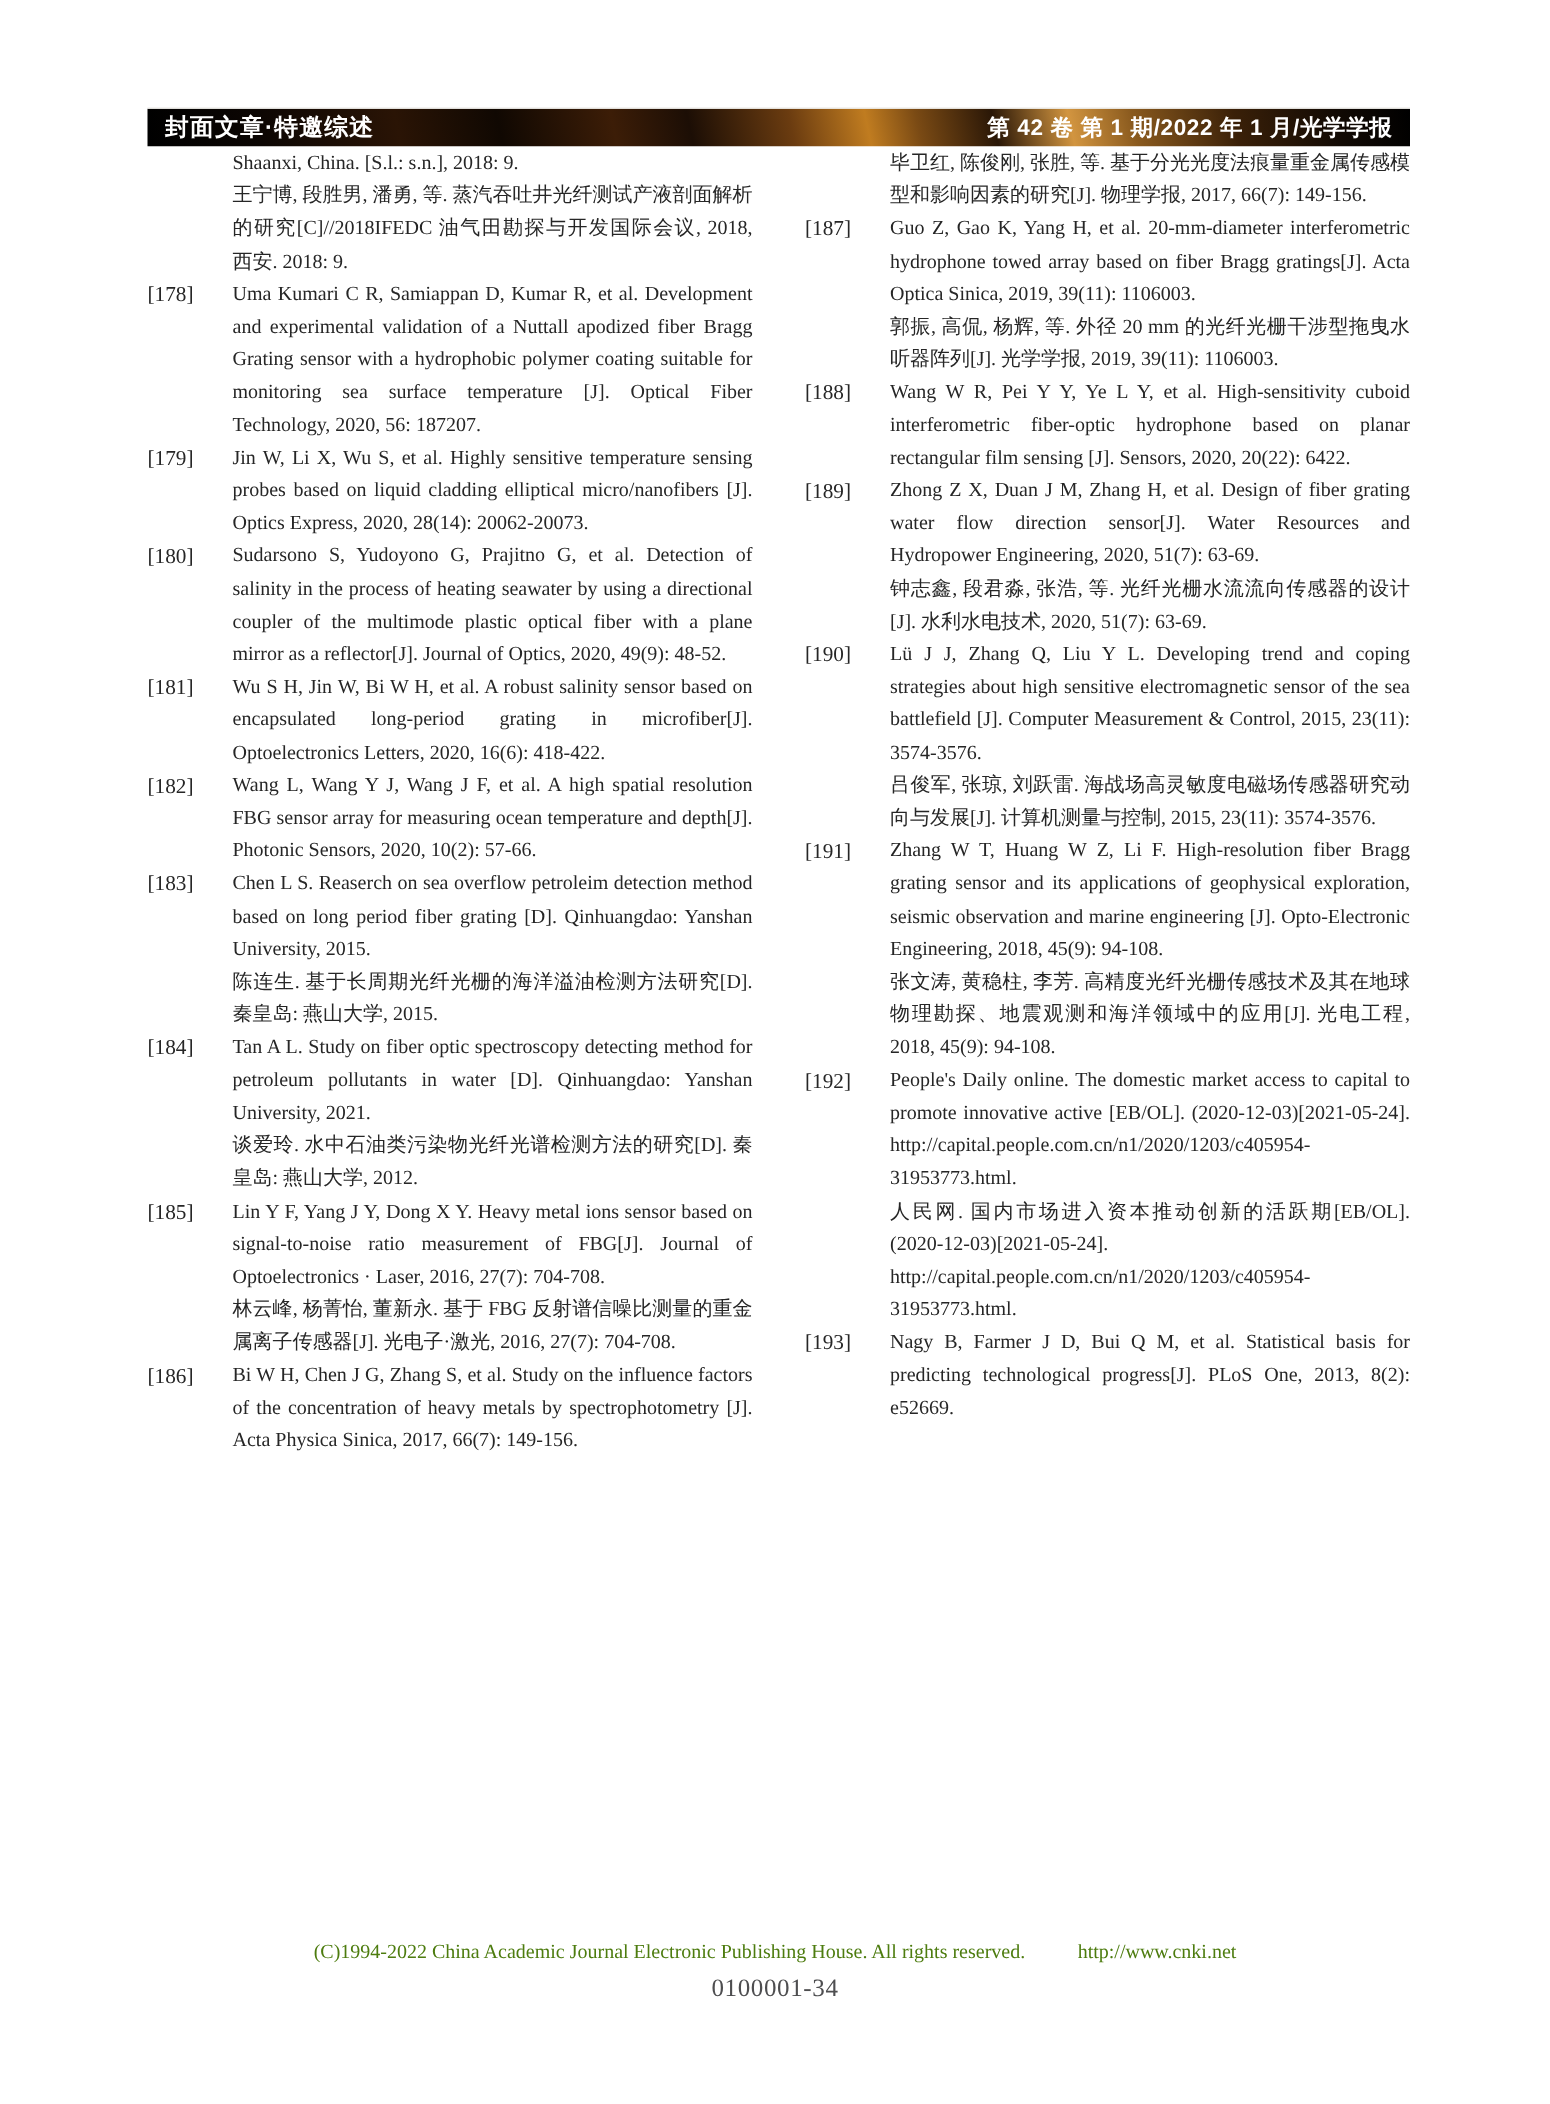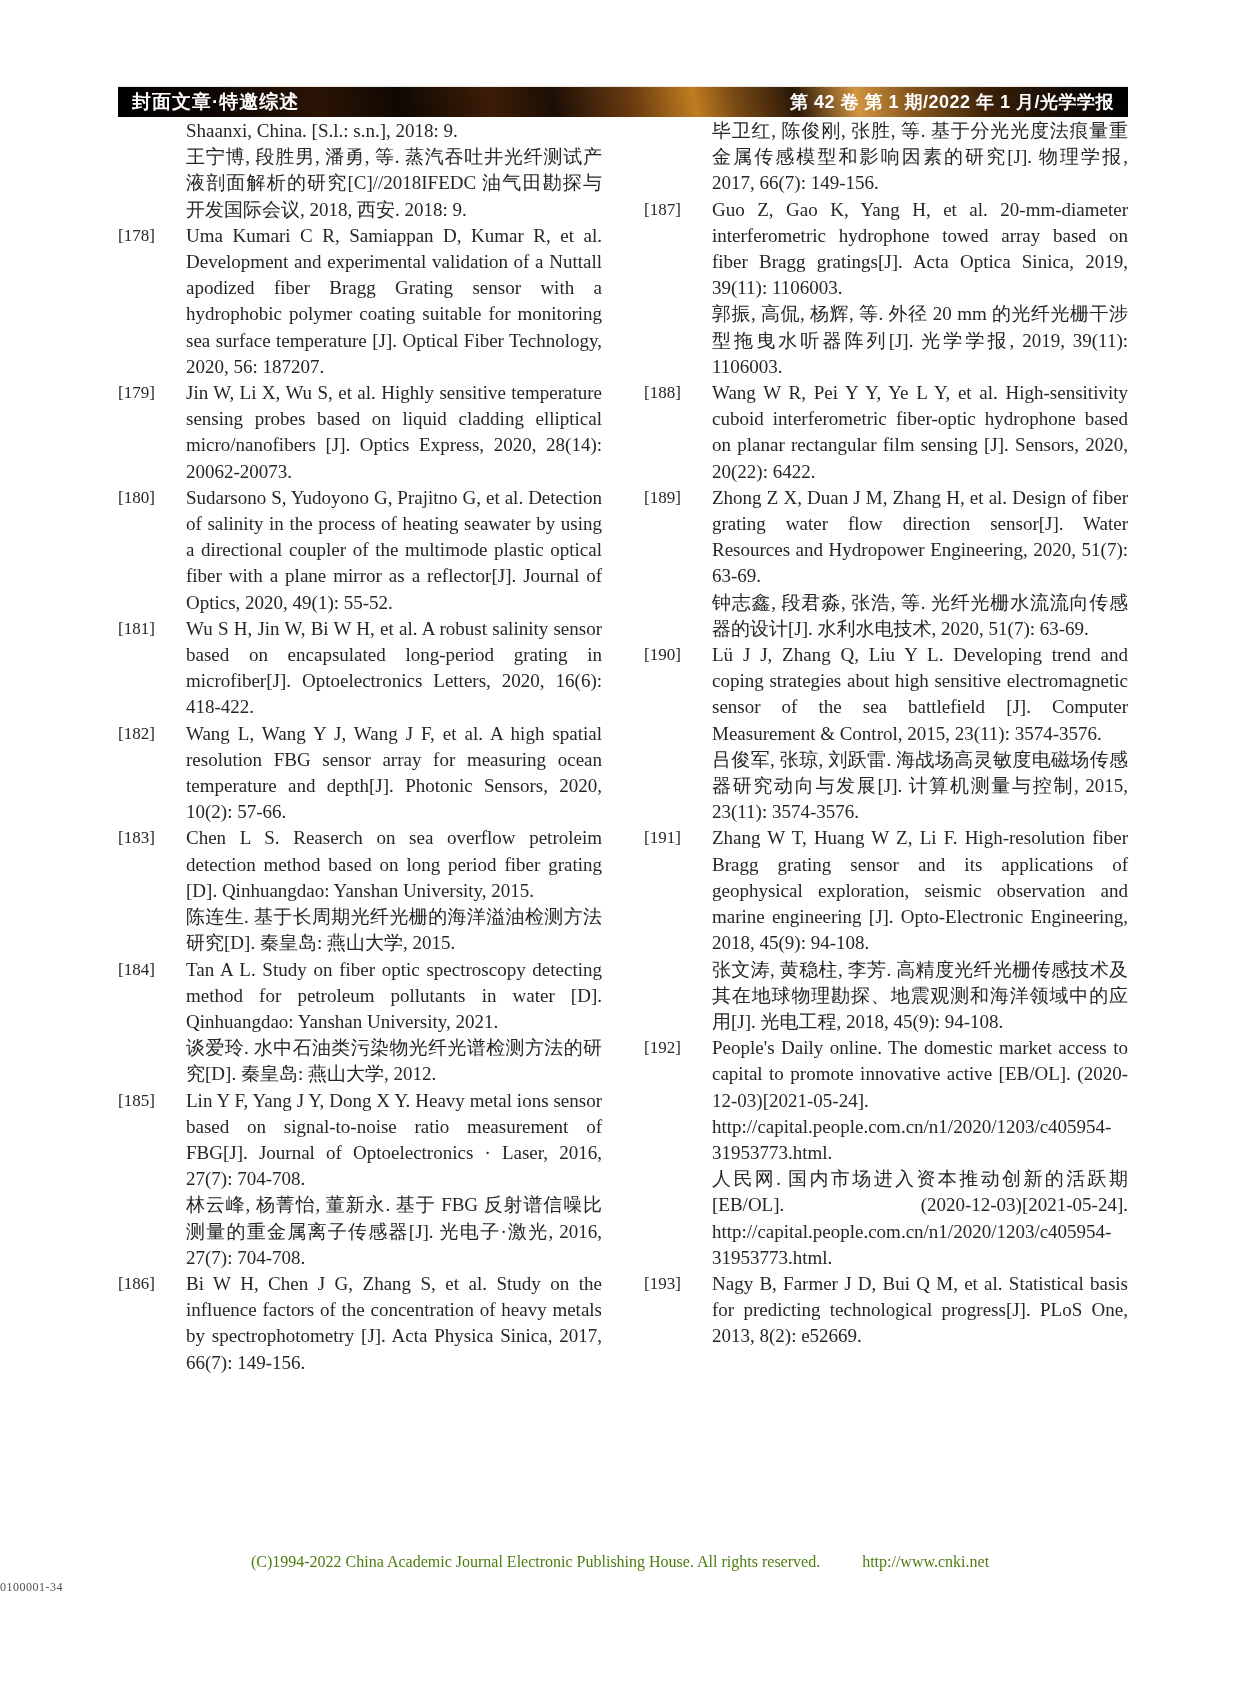--- a/index.html
+++ b/index.html
@@ -59,21 +59,21 @@
   .ref-col { width: 484px; }
   .ref-row { display: flex; align-items: flex-start; }
   .ref-label {
     flex: 0 0 68px;
     font-size: 17px;
     line-height: 26.2px;
     white-space: nowrap;
   }
   .ref-body { flex: 1 1 auto; min-width: 0; }
   .ref-seg {
-    font-size: 19px;
+    font-size: 16px;
     line-height: 26.2px;
     text-align: justify;
     overflow-wrap: break-word;
   }
 
   
   .footer-copyright {
     position: absolute;
     top: 1553px;
     left: 0;
@@ -82,21 +82,22 @@
     font-size: 16px;
     color: #4d7c0f;
     white-space: nowrap;
   }
   .footer-url { margin-left: 38px; }
   .page-number {
     position: absolute;
     top: 1580px;
     left: 0;
     width: 100%;
-    font-size: 12px;
+    text-align: center;
+    font-size: 20px;
     color: #4e4e50;
     letter-spacing: 0.5px;
   }
 </style>
 </head>
 <body>
 
 <div class="page">
 
   <div class="header-bar">
@@ -121,21 +122,21 @@
         </div>
         <div class="ref-row">
           <div class="ref-label">[179]</div>
           <div class="ref-body">
             <div class="ref-seg">Jin W, Li X, Wu S, et al. Highly sensitive temperature sensing probes based on liquid cladding elliptical micro/nanofibers [J]. Optics Express, 2020, 28(14): 20062-20073.</div>
           </div>
         </div>
         <div class="ref-row">
           <div class="ref-label">[180]</div>
           <div class="ref-body">
-            <div class="ref-seg">Sudarsono S, Yudoyono G, Prajitno G, et al. Detection of salinity in the process of heating seawater by using a directional coupler of the multimode plastic optical fiber with a plane mirror as a reflector[J]. Journal of Optics, 2020, 49(1): 55-52.</div>
+            <div class="ref-seg">Sudarsono S, Yudoyono G, Prajitno G, et al. Detection of salinity in the process of heating seawater by using a directional coupler of the multimode plastic optical fiber with a plane mirror as a reflector[J]. Journal of Optics, 2020, 49(9): 48-52.</div>
           </div>
         </div>
         <div class="ref-row">
           <div class="ref-label">[181]</div>
           <div class="ref-body">
             <div class="ref-seg">Wu S H, Jin W, Bi W H, et al. A robust salinity sensor based on encapsulated long-period grating in microfiber[J]. Optoelectronics Letters, 2020, 16(6): 418-422.</div>
           </div>
         </div>
         <div class="ref-row">
           <div class="ref-label">[182]</div>

